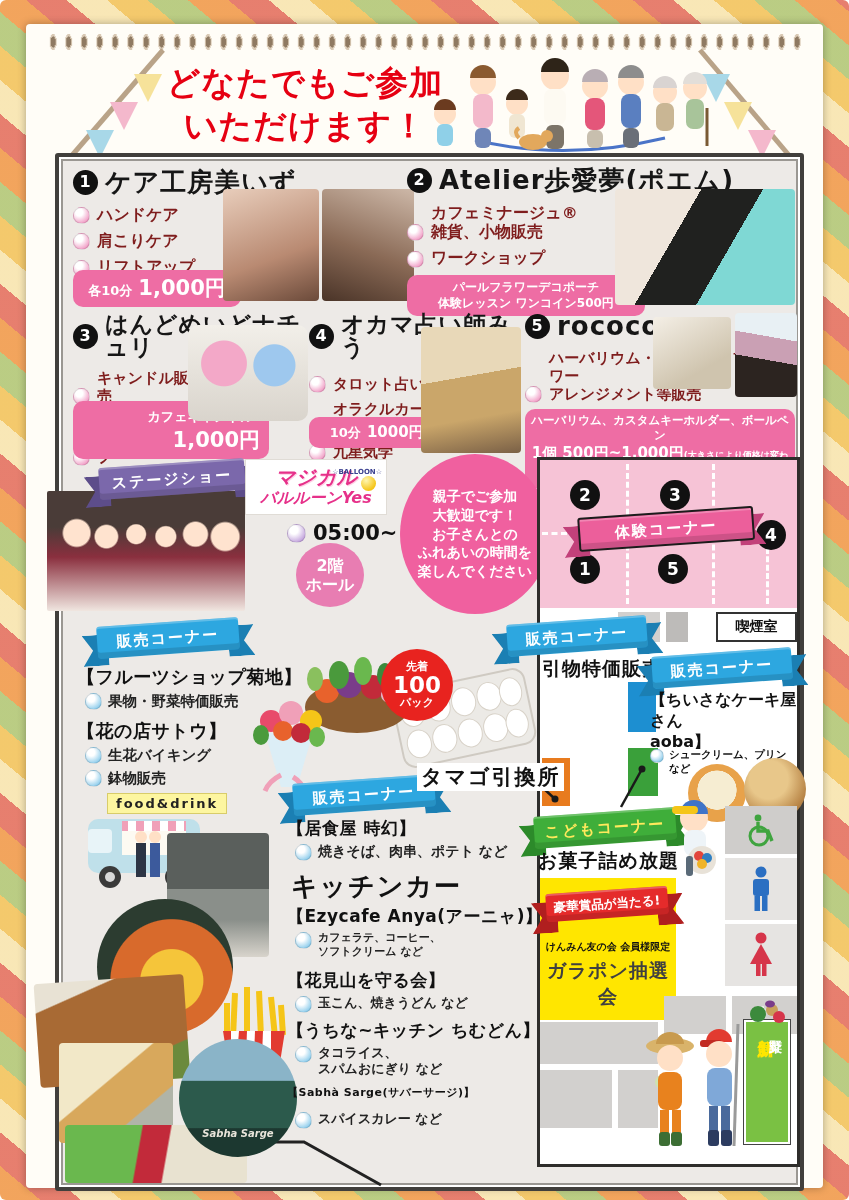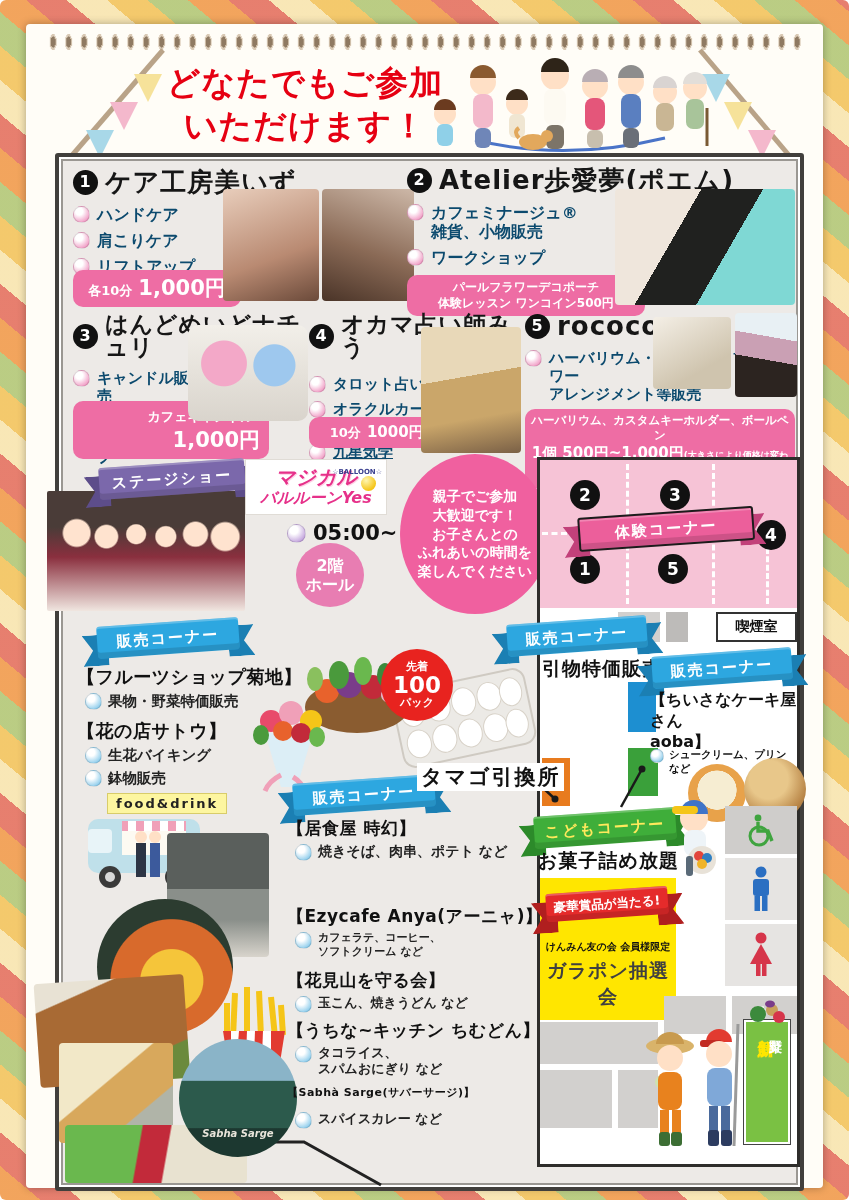--- a/index.html
+++ b/index.html
@@ -17,21 +17,21 @@
   .hdr-title{position:absolute;left:150px;top:62px;width:310px;text-align:center;color:#e60012;
     font-size:33px;font-weight:900;line-height:1.3;letter-spacing:1px;}
   
   .board{position:absolute;left:55px;top:153px;width:741px;height:1030px;background:#edeae7;
     border:4px solid #413f3c;border-radius:3px;box-shadow:inset 0 0 0 2px #fff,inset 0 0 0 4px #9a9792;}
   
   .vtitle{display:flex;align-items:center;gap:7px;font-weight:900;color:#161616;letter-spacing:1px;font-size:26px;line-height:1;}
   .ncirc{flex:none;display:inline-flex;width:25px;height:25px;border-radius:50%;background:#111;color:#fff;
     align-items:center;justify-content:center;font-size:16px;font-weight:bold;}
   .blist{display:flex;flex-direction:column;gap:7px;margin-top:10px;}
-  .li{display:flex;gap:7px;align-items:flex-start;font-weight:bold;font-size:16px;color:#0c4a6e;line-height:1.2;}
+  .li{display:flex;gap:7px;align-items:flex-end;font-weight:bold;font-size:16px;color:#7f1d1d;line-height:1.2;}
   .dot{flex:none;width:15px;height:15px;border-radius:50%;margin-top:1px;border:1px solid rgba(0,0,0,.12);}
   .dot-pink{background:radial-gradient(circle at 35% 30%,#fff 0 25%,#f19ec6 78%);}
   .dot-blue{background:radial-gradient(circle at 35% 30%,#fff 0 25%,#8fcdec 78%);}
   .dot-purple{background:radial-gradient(circle at 35% 30%,#fff 0 25%,#c3a4dd 78%);}
   .pbadge{position:absolute;background:#ee6da4;border-radius:10px;color:#fff;text-align:center;padding:5px 9px;line-height:1.3;}
   .b-sm{font-size:13px;font-weight:bold;margin-right:6px;}
   .b-lg{font-size:21px;font-weight:bold;}
   .b-md{font-size:15px;font-weight:bold;}
   .b-xs{font-size:9px;font-weight:bold;}
   .b-line{font-size:12px;font-weight:bold;display:block;}
@@ -243,21 +243,21 @@
       </div>
       <div class="blist" style="width:125px;margin-top:16px;">
         <div class="li" style="font-size:15px;">
             <span class="dot dot-pink"></span>
             <span>タロット占い</span>
           </div>
         <div class="li" style="font-size:15px;">
             <span class="dot dot-pink"></span>
             <span>オラクルカード</span>
           </div>
-        <div class="li" style="font-size:15px;text-decoration:underline;">
+        <div class="li" style="font-size:15px;">
             <span class="dot dot-pink"></span>
             <span>九星気学</span>
           </div>
       </div>
       <div class="pbadge" style="left:0;top:104px;width:130px;">
         <span class="b-sm">10分</span><span class="b-md">1000円~</span>
       </div>
       <div class="ph" style="left:112px;top:14px;width:100px;height:126px;background:linear-gradient(170deg,#e8d8b8 0 40%,#caa66a 40% 70%,#7a6046);"></div>
     </div>
 
@@ -553,20 +553,21 @@
     </div>
 
     <div class="ribbon rib-blue" style="left:234px;top:622px;width:142px;">
       <div class="bar" style="width:100%;">販売コーナー</div>
     </div>
     <div class="shopname" style="left:228px;top:660px;font-size:17px;">【居食屋 時幻】</div>
     <div class="shopitem" style="left:236px;top:686px;font-size:14px;">
       <span class="dot dot-blue"></span>
         <span>焼きそば、肉串、ポテト など</span>
     </div>
+    <div class="bigword" style="left:232px;top:712px;font-size:26px;">キッチンカー</div>
     <div class="shopname" style="left:228px;top:748px;font-size:17px;">【Ezycafe Anya(アーニャ)】</div>
     <div class="shopitem pre" style="left:236px;top:774px;font-size:11px;">
       <span class="dot dot-blue"></span><span class="pre">カフェラテ、コーヒー、
 ソフトクリーム など</span>
     </div>
     <div class="shopname" style="left:228px;top:812px;font-size:17px;">【花見山を守る会】</div>
     <div class="shopitem" style="left:236px;top:838px;font-size:13px;text-align:right;">
       <span class="dot dot-blue"></span>
         <span>玉こん、焼きうどん など</span>
     </div>

